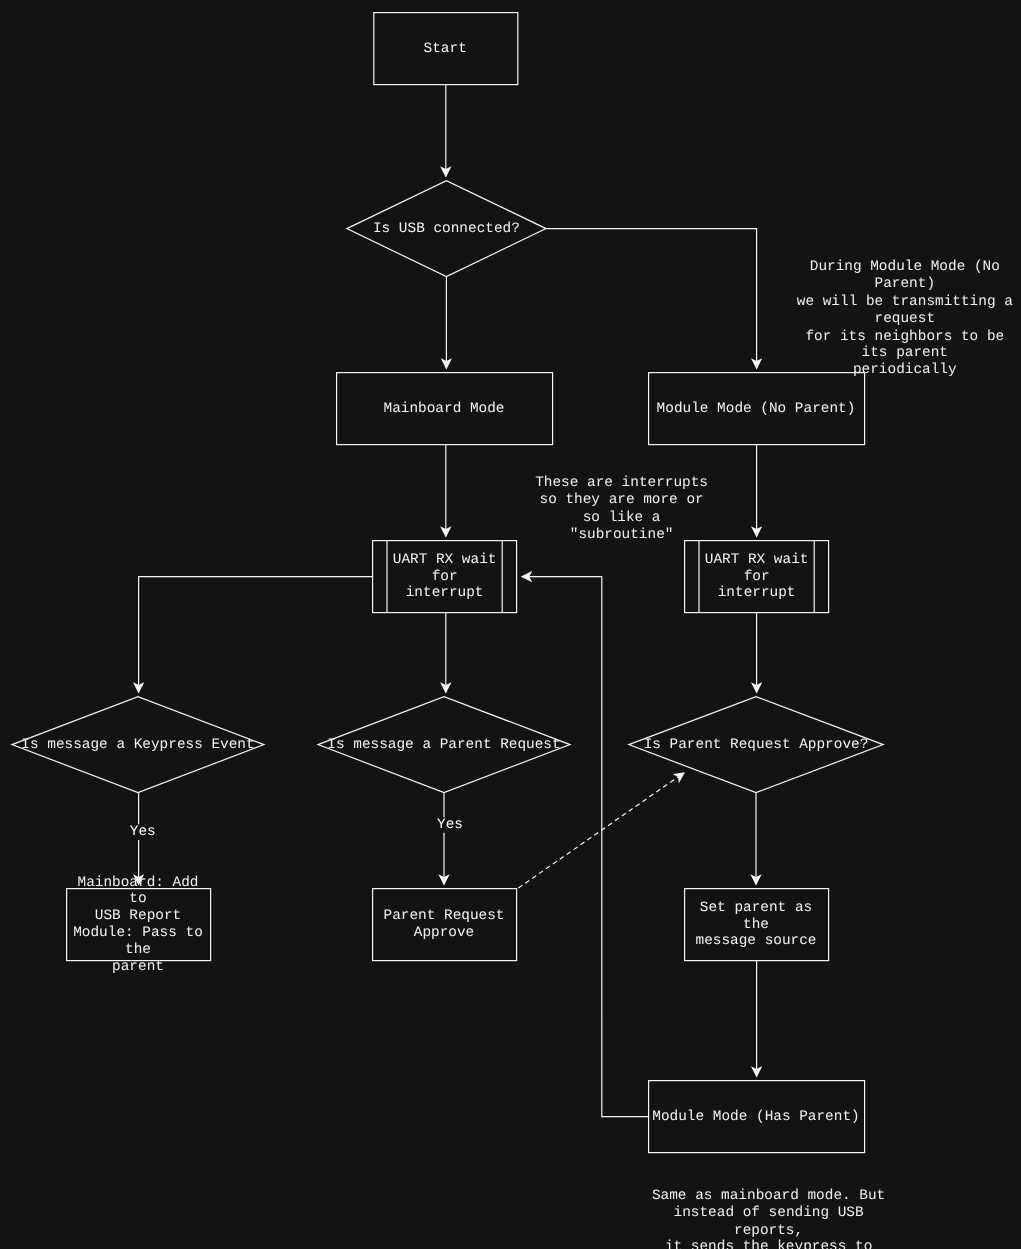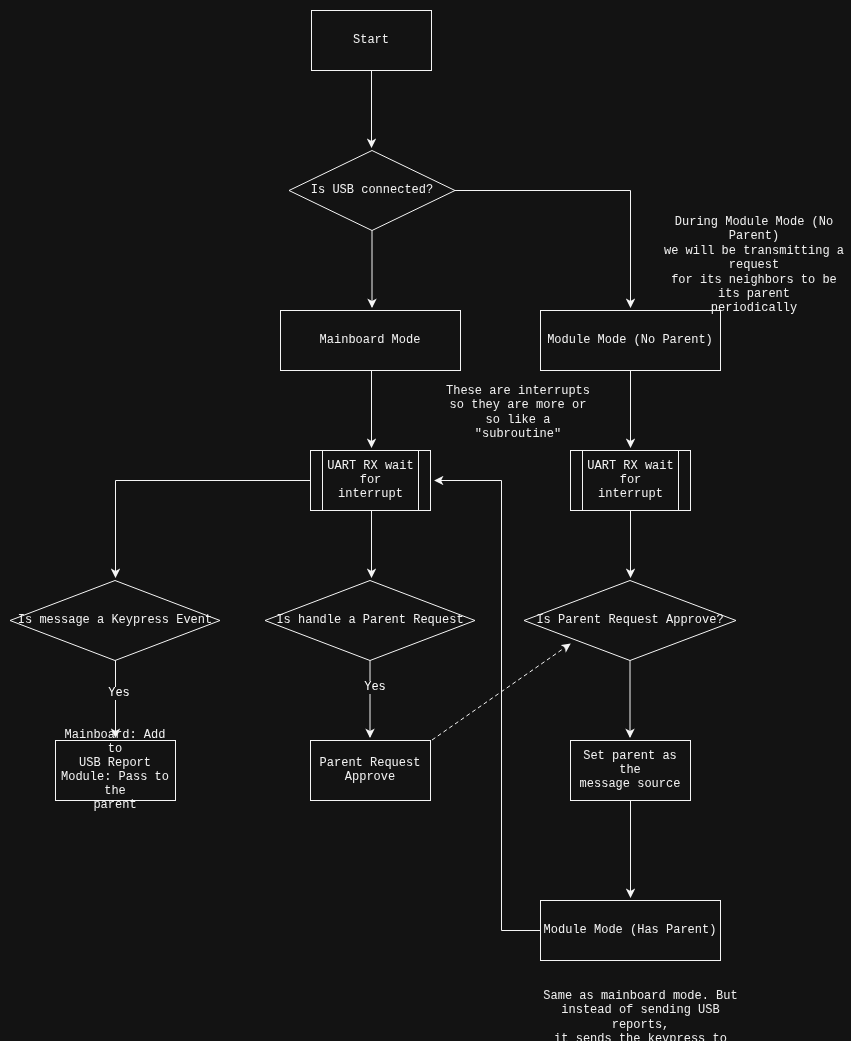--- a/index.html
+++ b/index.html
@@ -124,21 +124,21 @@
   <div class="node-label" style="left:540px; top:310px; width:180px; height:60px;">Module Mode (No Parent)</div>
 
   <div class="node-label" style="left:313px; top:450px; width:115px; height:60px;">UART RX wait for
 interrupt</div>
 
   <div class="node-label" style="left:573px; top:450px; width:115px; height:60px;">UART RX wait for
 interrupt</div>
 
   <div class="node-label" style="left:10px; top:580px; width:210px; height:80px;">Is message a Keypress Event</div>
 
-  <div class="node-label" style="left:265px; top:580px; width:210px; height:80px;">Is handle a Parent Request</div>
+  <div class="node-label" style="left:265px; top:580px; width:210px; height:80px;">Is message a Parent Request</div>
 
   <div class="node-label" style="left:524px; top:580px; width:212px; height:80px;">Is Parent Request Approve?</div>
 
   <div class="node-label" style="left:55px; top:740px; width:120px; height:60px;">Mainboard: Add to
 USB Report
 Module: Pass to the
 parent</div>
 
   <div class="node-label" style="left:310px; top:740px; width:120px; height:60px;">Parent Request
 Approve</div>
@@ -151,21 +151,21 @@
   <div class="edge-label" style="left:103px; top:687px; width:28px; height:13px;">Yes</div>
 
   <div class="edge-label" style="left:359px; top:681px; width:28px; height:13px;">Yes</div>
 
   <div class="note" style="left:663px; top:215px; width:182px;">During Module Mode (No Parent)
 we will be transmitting a request
 for its neighbors to be its parent
 periodically</div>
 
 
-  <div class="note" style="left:443px; top:384px; width:150px;">These are interrupts
+  <div class="note" style="left:443px; top:395px; width:150px;">These are interrupts
 so they are more or
 so like a "subroutine"</div>
 
   <div class="note" style="left:543px; top:989px; width:195px;">Same as mainboard mode. But
 instead of sending USB reports,
 it sends the keypress to its parent</div>
 
 </div>
 
 </body></html>

